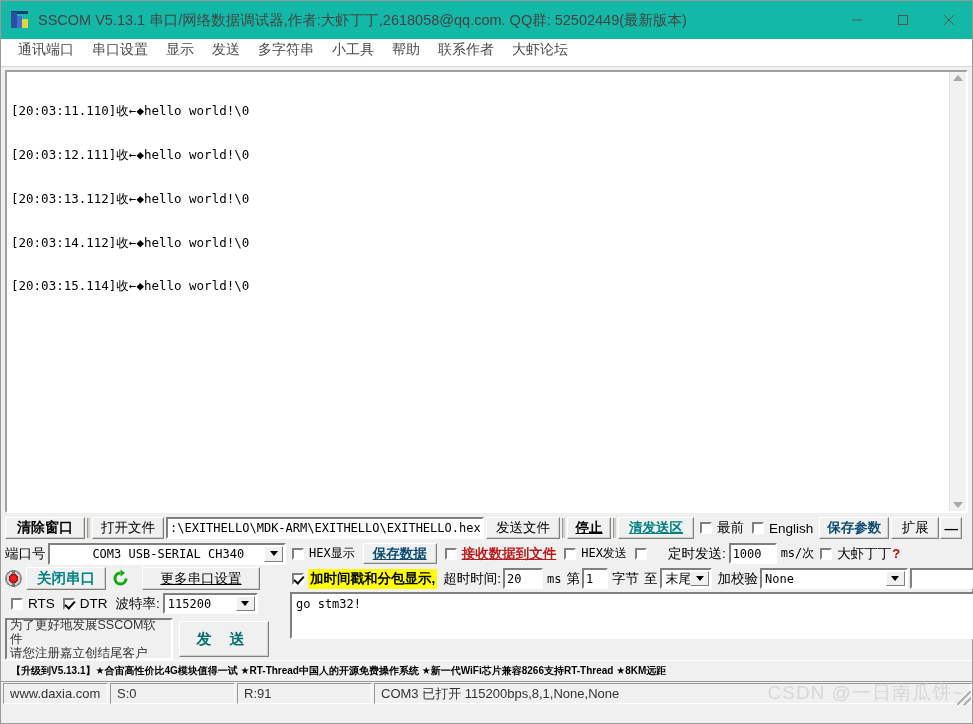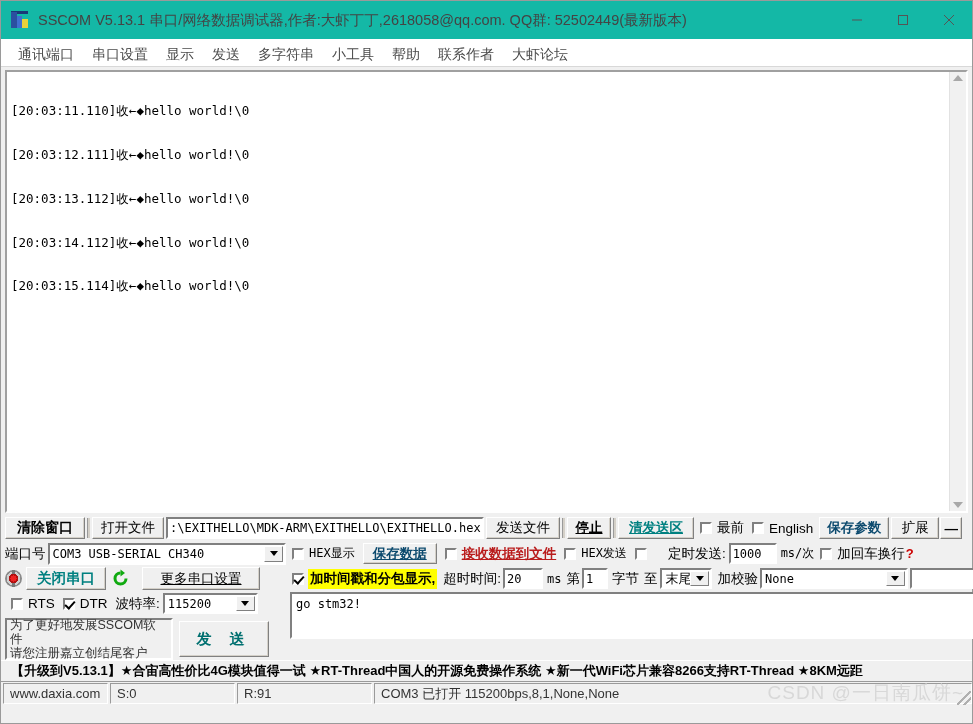--- a/index.html
+++ b/index.html
@@ -30,21 +30,21 @@
     font-size:14.5px;color:#444;white-space:nowrap;letter-spacing:0px;
   }
   .win-ctrls{margin-left:auto;display:flex;height:38px;}
   .win-btn{
     width:46px;height:38px;display:flex;align-items:center;justify-content:center;
     color:#555;font-size:13px;
   }
   .win-btn svg{display:block;}
   
   .menubar{
-    height:28px;min-height:28px;background:#ffffff;display:flex;align-items:flex-end;
+    height:28px;min-height:28px;background:#ffffff;display:flex;align-items:flex-start;
     padding-left:8px;box-sizing:border-box;border-bottom:1px solid #d8d8d8;
   }
   .menu-item{
     font-size:14px;color:#4a4a4a;padding:2px 9px;white-space:nowrap;
   }
   
   .recv-wrap{
     margin:3px 4px 2px 4px;border:2px solid;
     border-color:#a0a0a0 #ffffff #ffffff #a0a0a0;
     background:#ffffff;height:443px;display:flex;box-sizing:border-box;position:relative;
@@ -144,21 +144,21 @@
     font-family:"DejaVu Sans Mono","Liberation Mono",monospace;font-size:12px;
     color:#000;padding:3px 0 0 4px;white-space:pre;
   }
   .hl-yellow{background:#ffff00;}
   .qmark{color:#cc0000;font-weight:bold;font-size:13px;}
   
   .adbar{
     height:22px;min-height:22px;background:#f0f0f0;
     border-top:1px solid #ffffff;border-bottom:1px solid #9a9a9a;
     display:flex;align-items:center;padding-left:10px;box-sizing:border-box;
-    font-size:13px;color:#000;white-space:nowrap;overflow:hidden;font-weight:bold;
+    font-size:10px;color:#000;white-space:nowrap;overflow:hidden;font-weight:bold;
   }
   
   .statusbar{
     height:24px;min-height:24px;background:#f0f0f0;display:flex;align-items:stretch;
     font-size:13px;color:#333;position:relative;
   }
   .st-cell{
     border:1px solid;border-color:#9a9a9a #ffffff #ffffff #9a9a9a;
     display:flex;align-items:center;padding-left:6px;box-sizing:border-box;white-space:nowrap;
     margin:1px 0 2px 2px;
@@ -253,21 +253,21 @@
       <div class="btn raised" style="height:22px;width:48px;margin-left:2px;">扩展</div>
       <div class="btn raised" style="height:22px;width:22px;margin-left:1px;font-weight:bold;">—</div>
     </div>
 
     <div class="two-col">
 
       <div class="left-col">
 
         <div class="row" style="height:25px;">
           <span class="lbl">端口号</span>
-          <div class="combo" style="height:22px;width:256px;margin-left:2px;">
+          <div class="combo" style="height:22px;width:256px;margin-left:2px;justify-content:center;">
             <span>COM3 USB-SERIAL CH340</span>
             <span class="arrow">
                 <i></i>
               </span>
           </div>
         </div>
 
         <div class="row" style="height:25px;">
           <div class="port-icon"></div>
           <div class="btn raised teal" style="height:23px;width:80px;margin-left:4px;font-weight:bold;font-size:14.5px;">关闭串口</div>
@@ -312,21 +312,21 @@
           <div class="btn raised green underline" style="height:21px;width:74px;margin-left:8px;font-weight:bold;">保存数据</div>
           <div class="cb" style="margin-left:8px;"></div>
           <span class="lbl blue underline" style="margin-left:5px;font-weight:bold;">接收数据到文件</span>
           <div class="cb" style="margin-left:8px;"></div>
           <span class="lbl-mono" style="margin-left:5px;">HEX发送</span>
           <div class="cb" style="margin-left:8px;"></div>
           <span class="lbl" style="margin-left:21px;">定时发送:</span>
           <div class="txt" style="height:21px;width:48px;margin-left:3px;">1000</div>
           <span class="lbl-mono" style="margin-left:4px;">ms/次</span>
           <div class="cb" style="margin-left:6px;"></div>
-          <span class="lbl" style="margin-left:5px;">加回车换行</span>
+          <span class="lbl" style="margin-left:5px;">大虾丁丁</span>
           <span class="qmark" style="margin-left:1px;">?</span>
         </div>
 
         <div class="row" style="height:25px;">
           <div class="cb checked" style="margin-left:6px;"></div>
           <span class="lbl hl-yellow red" style="margin-left:4px;font-weight:bold;padding:1px 2px;">加时间戳和分包显示,</span>
           <span class="lbl" style="margin-left:6px;">超时时间:</span>
           <div class="txt" style="height:21px;width:40px;margin-left:2px;">20</div>
           <span class="lbl-mono" style="margin-left:4px;">ms</span>
           <span class="lbl" style="margin-left:5px;">第</span>

